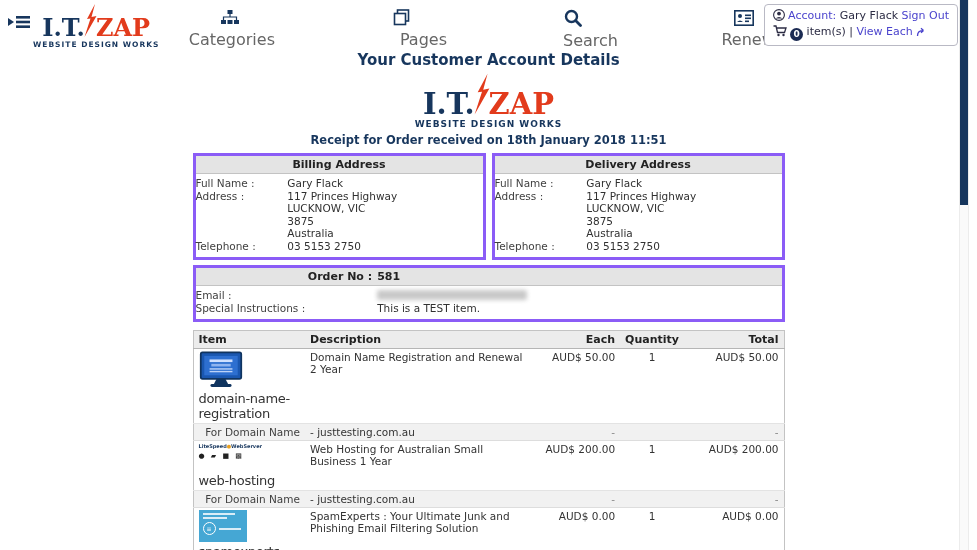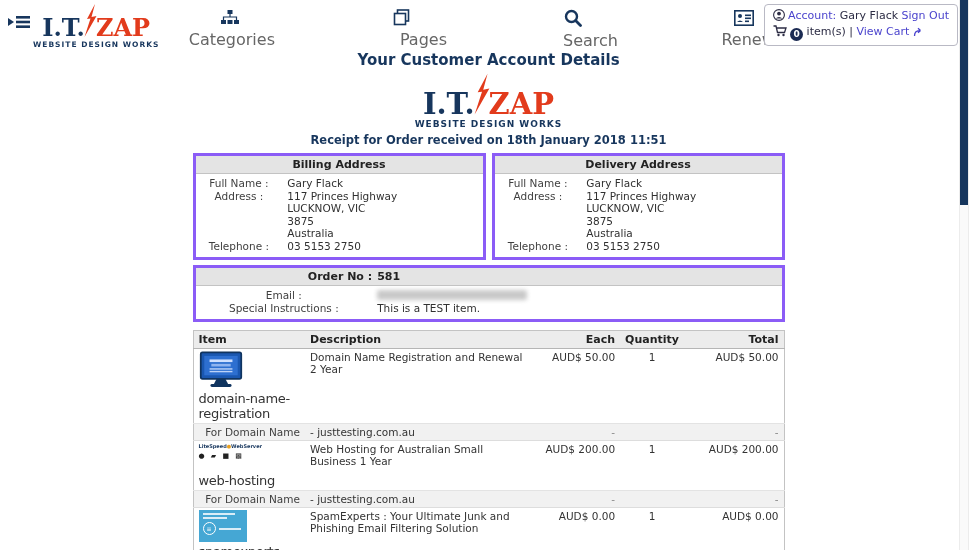--- a/index.html
+++ b/index.html
@@ -37,21 +37,21 @@
   .content{width:592px;margin:0 auto;}
   h1.page-title{font-size:15px;color:#17365d;text-align:center;margin:5px 0 2px;font-weight:bold;}
   .center{text-align:center;}
   .receipt-line{font-size:11.5px;font-weight:bold;color:#17365d;text-align:center;margin:2px 0 6px;}
   
   .addr-row{display:flex;gap:6px;}
   .panel{border:3px solid #8b5cf6;background:#fff;flex:1;}
   .panel-h{background:#e4e4e4;border-bottom:1px solid #c3c3c3;font-size:11px;font-weight:bold;
     text-align:center;color:#222;padding:2px 0;}
   .kv{display:flex;font-size:10.5px;line-height:12.5px;}
-  .kv .k{width:32%;text-align:center;color:#3f3f3f;padding-right:5px;box-sizing:border-box;}
+  .kv .k{width:32%;text-align:left;color:#3f3f3f;padding-right:5px;box-sizing:border-box;}
   .kv .v{flex:1;color:#303030;}
   .panel-body{padding:3px 0 5px;}
   
   .order-panel{margin-top:5px;}
   .order-panel .kv .k{width:31%;}
   .order-h{display:flex;background:#e4e4e4;border-bottom:1px solid #c3c3c3;font-size:11px;
     font-weight:bold;color:#222;padding:2px 0;}
   .order-h .k{width:31%;text-align:right;padding-right:5px;box-sizing:border-box;}
   .redacted{display:inline-block;width:150px;height:10px;background:#c9c9c9;border-radius:2px;
     filter:blur(2px);vertical-align:-1px;}
@@ -169,21 +169,21 @@
     </div>
     <div>
       <svg class="inline-svg" width="14" height="12" viewBox="0 0 14 12">
         <path d="M0.5 1 H3 L4.5 7.5 H11.5 L13 3 H3.8" fill="none" stroke="#2c2c44" stroke-width="1.3"></path>
         <circle cx="5.5" cy="10" r="1.2" fill="#2c2c44"></circle>
         <circle cx="10.5" cy="10" r="1.2" fill="#2c2c44"></circle>
       </svg>
       <span class="cart-badge">0</span>
       <span class="dark">item(s)</span>
       <span class="dark">|</span>
-      <span class="lnk">View Cart</span>
+      <span class="lnk">View Each</span>
       <svg class="inline-svg" width="10" height="10" viewBox="0 0 10 10">
         <path d="M1.5 9 Q1.5 3.5 7.5 3.5 M7.5 3.5 L5 1.2 M7.5 3.5 L5 5.8" fill="none" stroke="#4a43cd" stroke-width="1.3"></path>
       </svg>
     </div>
   </div>
 </div>
 
 <div class="content">
 
   <h1 class="page-title">Your Customer Account Details</h1>

